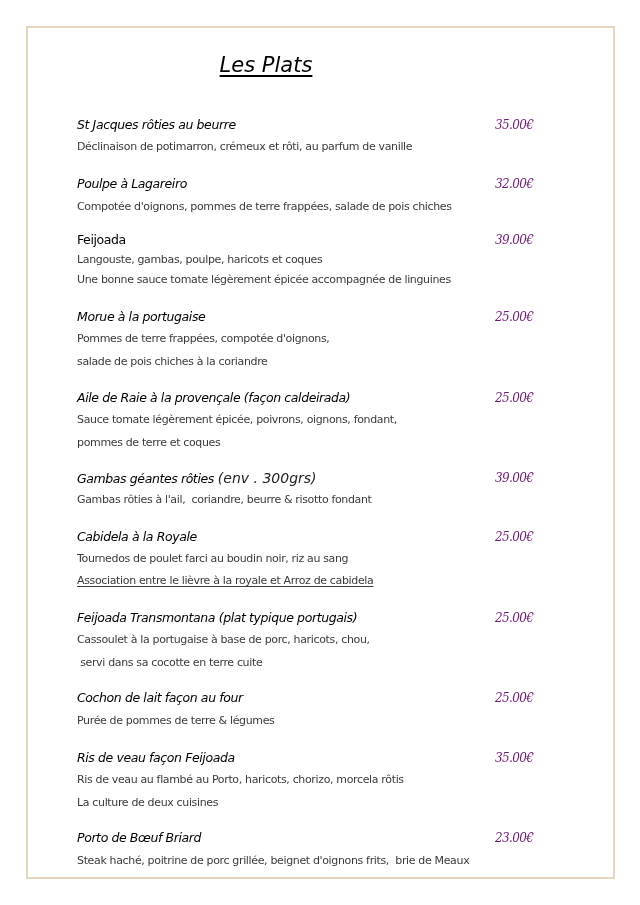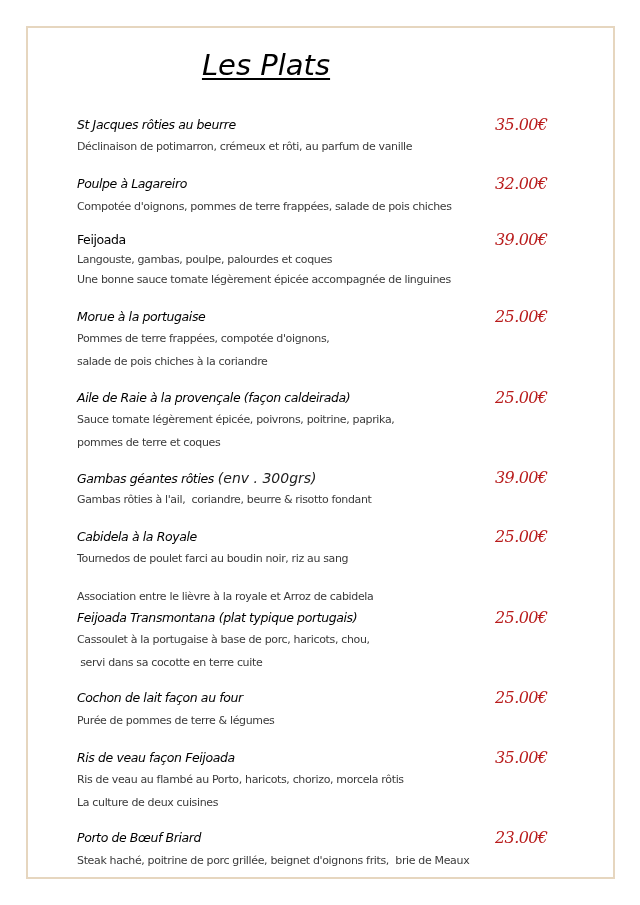--- a/index.html
+++ b/index.html
@@ -3,69 +3,69 @@
 <meta charset="utf-8">
 <style>
   html, body { margin: 0; padding: 0; background: #ffffff; }
   body { width: 640px; height: 905px; position: relative; overflow: hidden; font-family: "DejaVu Serif", serif; }
   .frame {
     position: absolute; left: 26px; top: 26px; width: 585px; height: 849px;
     border: 2px solid #e6d6bf; box-sizing: content-box;
   }
   .title {
     position: absolute; left: 0; width: 532px; top: 46px; text-align: center;
-    font-family: "DejaVu Sans", sans-serif; font-style: italic; font-size: 29px;
+    font-family: "DejaVu Sans", sans-serif; font-style: italic; font-size: 21px;
     color: #000; line-height: 38px;
   }
   .title span { text-decoration: underline; text-decoration-thickness: 1.5px; text-underline-offset: 3px; }
   .item-name {
     position: absolute; left: 77px; font-family: "DejaVu Sans", sans-serif; font-style: italic;
     font-size: 12.5px; letter-spacing: -0.4px; color: #000; line-height: 16px; white-space: nowrap;
     text-underline-offset: 2px;
   }
   .item-name.upright { font-style: normal; }
   .note { font-size: 14px; letter-spacing: 0; margin-left: 4px; color: #222; }
   .price {
     position: absolute; left: 495px; font-family: "DejaVu Serif", serif; font-style: italic;
-    font-size: 16px; letter-spacing: -0.6px; color: #b91c1c; line-height: 16px; white-space: nowrap;
+    font-size: 12px; letter-spacing: -0.6px; color: #701a75; line-height: 16px; white-space: nowrap;
   }
   .desc {
     position: absolute; left: 77px; font-family: "DejaVu Sans", sans-serif;
     font-size: 11px; letter-spacing: -0.35px; color: #3a3a3a; line-height: 16px; white-space: pre;
   }
-  .desc.underlined { text-underline-offset: 2px; margin-top: 16px; }
+  .desc.underlined { text-decoration: underline; text-underline-offset: 2px; }
 </style>
 </head>
 <body>
 
 <div class="frame"></div>
 
 <div class="title"><span>Les Plats</span></div>
 
 <div class="item-name" style="top:117px">St Jacques rôties au beurre</div>
 <div class="price" style="top:117px">35.00€</div>
 <div class="desc" style="top:139px">Déclinaison de potimarron, crémeux et rôti, au parfum de vanille</div>
 
 <div class="item-name" style="top:176px">Poulpe à Lagareiro</div>
 <div class="price" style="top:176px">32.00€</div>
 <div class="desc" style="top:199px">Compotée d'oignons, pommes de terre frappées, salade de pois chiches</div>
 
 <div class="item-name upright" style="top:232px">Feijoada</div>
 <div class="price" style="top:232px">39.00€</div>
-<div class="desc" style="top:252px">Langouste, gambas, poulpe, palourdes et coques</div>
+<div class="desc" style="top:252px">Langouste, gambas, poulpe, haricots et coques</div>
 <div class="desc" style="top:272px">Une bonne sauce tomate légèrement épicée accompagnée de linguines</div>
 
 <div class="item-name" style="top:309px">Morue à la portugaise</div>
 <div class="price" style="top:309px">25.00€</div>
 <div class="desc" style="top:331px">Pommes de terre frappées, compotée d'oignons,</div>
 <div class="desc" style="top:354px">salade de pois chiches à la coriandre</div>
 
 <div class="item-name" style="top:390px">Aile de Raie à la provençale (façon caldeirada)</div>
 <div class="price" style="top:390px">25.00€</div>
-<div class="desc" style="top:412px">Sauce tomate légèrement épicée, poivrons, poitrine, paprika,</div>
+<div class="desc" style="top:412px">Sauce tomate légèrement épicée, poivrons, oignons, fondant,</div>
 <div class="desc" style="top:435px">pommes de terre et coques</div>
 
 <div class="item-name" style="top:470px"><span>Gambas géantes rôties</span><span class="note">(env . 300grs)</span></div>
 <div class="price" style="top:470px">39.00€</div>
 <div class="desc" style="top:492px">Gambas rôties à l'ail,  coriandre, beurre &amp; risotto fondant</div>
 
 <div class="item-name" style="top:529px">Cabidela à la Royale</div>
 <div class="price" style="top:529px">25.00€</div>
 <div class="desc" style="top:551px">Tournedos de poulet farci au boudin noir, riz au sang</div>
 <div class="desc underlined" style="top:573px">Association entre le lièvre à la royale et Arroz de cabidela</div>

